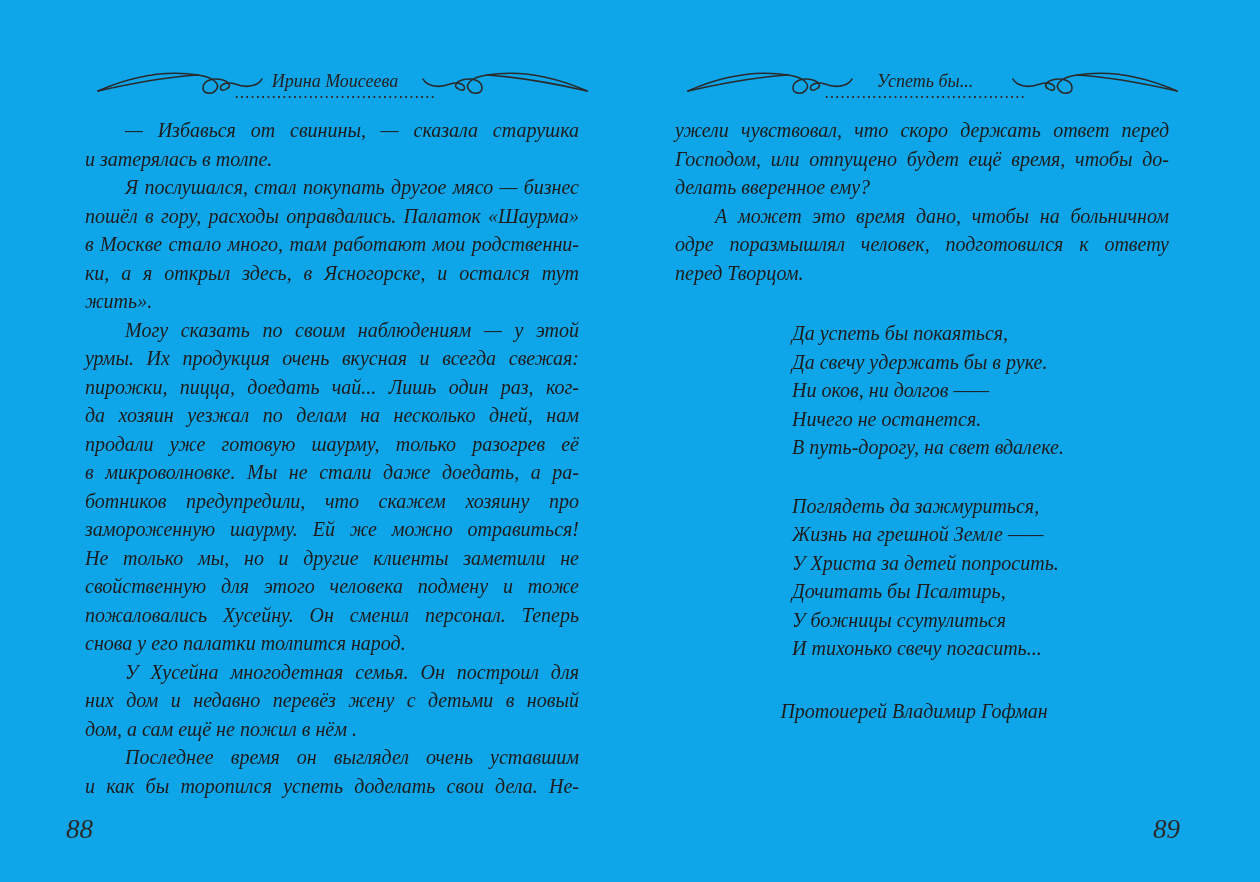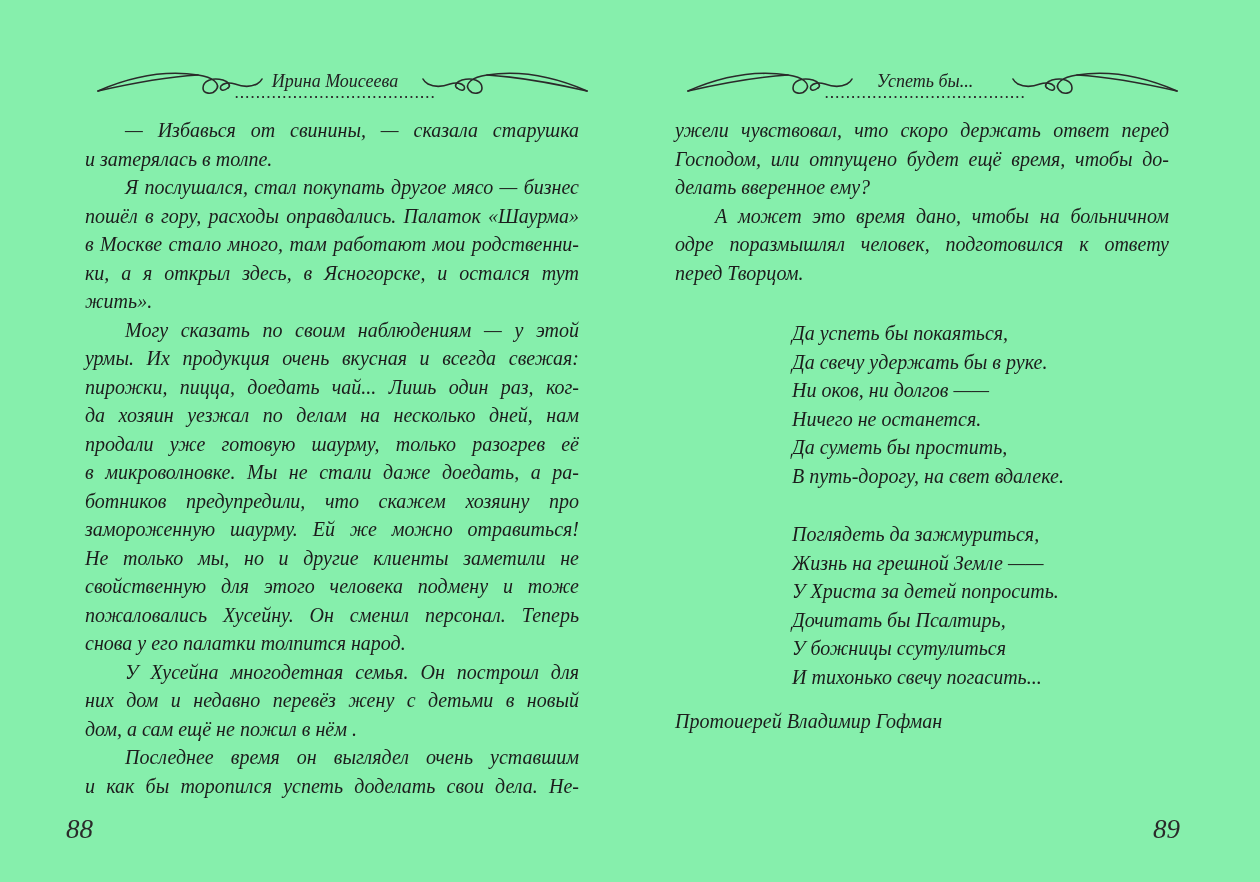--- a/index.html
+++ b/index.html
@@ -1,20 +1,20 @@
 <!DOCTYPE html>
 <html><head>
 <meta charset="utf-8">
 <style>
   html, body { margin: 0; padding: 0; background: #ffffff; }
   .spread {
     position: relative;
     width: 1260px;
     height: 882px;
-    background: #86efac;
+    background: #0ea5e9;
     overflow: hidden;
     font-family: "Liberation Serif", "DejaVu Serif", serif;
     font-style: italic;
     color: #1c1c1c;
   }
   .page { position: absolute; top: 0; height: 882px; }
   .page-left  { left: 85px;  width: 500px; }
   .page-right { left: 675px; width: 500px; }
 
   .pheader { position: absolute; top: 64px; left: 0; right: 0; height: 42px; }
@@ -45,22 +45,22 @@
     overflow: visible;
   }
   .tline.just  { text-align-last: justify; }
   .tline.first { text-indent: 40px; }
 
   .poem { margin-top: 32px; margin-left: 117px; }
   .stanza2 { margin-top: 30px; }
   .pline { line-height: 28.5px; }
 
   .attribution {
-    margin-top: 16px;
-    text-align: left;
+    margin-top: 34px;
+    text-align: center;
     padding-right: 16px;
     line-height: 28.5px;
     font-size: 20px;
   }
 
   .pagenum {
     position: absolute;
     top: 814px;
     font-size: 27px;
     color: #2a2a2a;
@@ -150,21 +150,20 @@
           <div class="tline first just">А может это время дано, чтобы на больничном</div>
           <div class="tline just">одре поразмышлял человек, подготовился к ответу</div>
           <div class="tline">перед Творцом.</div>
         </div>
       <div class="poem">
         <div class="stanza">
             <div class="pline">Да успеть бы покаяться,</div>
             <div class="pline">Да свечу удержать бы в руке.</div>
             <div class="pline">Ни оков, ни долгов ——</div>
             <div class="pline">Ничего не останется.</div>
-            <div class="pline">Да суметь бы простить,</div>
             <div class="pline">В путь-дорогу, на свет вдалеке.</div>
           </div>
         <div class="stanza stanza2">
             <div class="pline">Поглядеть да зажмуриться,</div>
             <div class="pline">Жизнь на грешной Земле ——</div>
             <div class="pline">У Христа за детей попросить.</div>
             <div class="pline">Дочитать бы Псалтирь,</div>
             <div class="pline">У божницы ссутулиться</div>
             <div class="pline">И тихонько свечу погасить...</div>
           </div>

